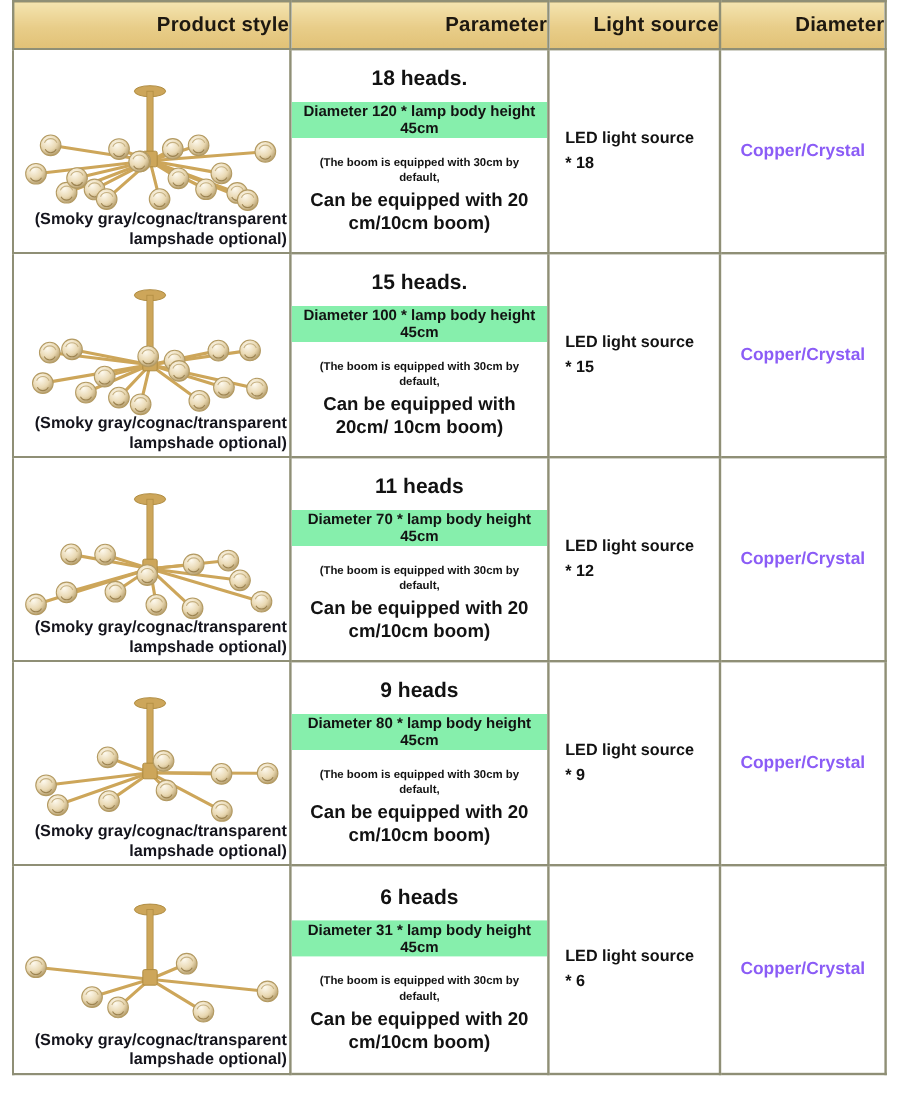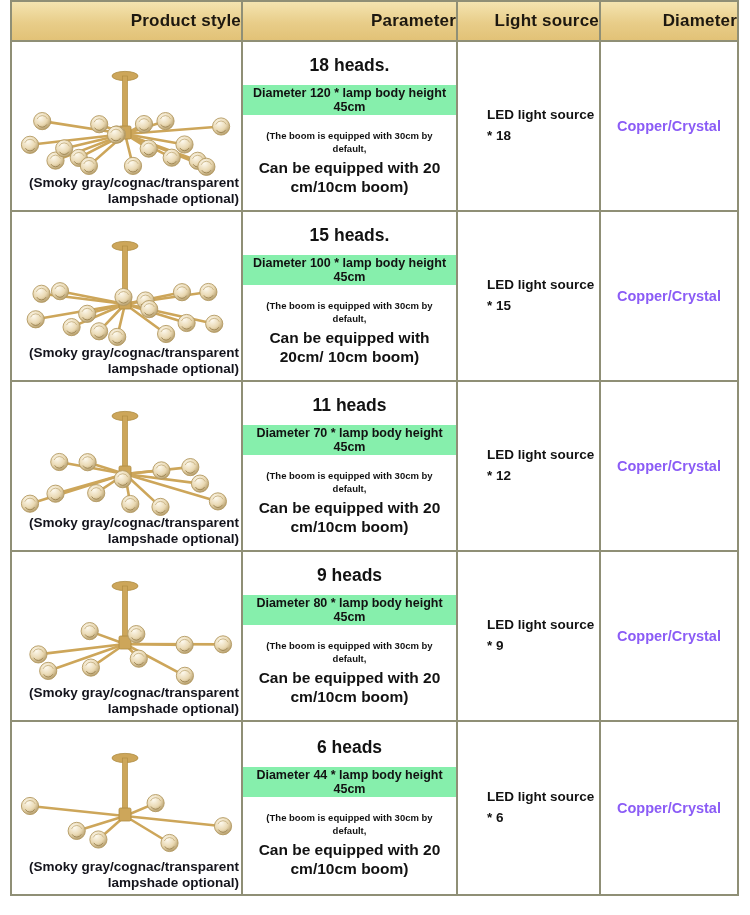--- a/index.html
+++ b/index.html
@@ -48,21 +48,21 @@
   
   .param-cell{text-align:center;color:#121212;}
   .param-inner{display:flex;flex-direction:column;align-items:center;justify-content:center;height:100%;}
   .heads{font-size:17.5px;font-weight:800;margin-bottom:9px;}
   .dims{font-size:12.5px;font-weight:700;margin-bottom:15px;background:#86efac;padding:1px 2px;}
   .note{font-size:9.5px;font-weight:700;margin-bottom:3px;max-width:185px;line-height:1.3;}
   .boom{font-size:15.5px;font-weight:800;line-height:1.25;max-width:205px;}
 
   
   .light-cell{color:#121212;}
-  .light-inner{padding-left:29px;font-size:13.5px;font-weight:800;line-height:1.55;text-align:left;}
+  .light-inner{padding-left:13px;font-size:13.5px;font-weight:800;line-height:1.55;text-align:left;}
 
   
   .material-cell{text-align:center;font-size:14.5px;font-weight:800;color:#8b5cf6;margin-left:28px;}
 </style>
 </head>
 <body>
 
 <table class="spec-table">
   <colgroup>
     <col class="col-product">
@@ -493,21 +493,21 @@
               <circle cx="206.0" cy="76.2" r="8.6" fill="url(#cg4)" stroke="#b39a62" stroke-width="0.9"></circle>
               <path d="M 200.8 74.18315322707656 a 5.6 5.6 0 0 1 10.4 0" fill="none" stroke="#c7b283" stroke-width="0.9"></path>
               <path d="M 201.4 79.58315322707656 a 5.2 5.2 0 0 0 9.2 0" fill="none" stroke="#9c8350" stroke-width="0.9"></path>
             </svg>
           </div>
       <div class="caption">(Smoky gray/cognac/transparent lampshade optional)</div>
     </td>
     <td class="param-cell">
       <div class="param-inner">
         <div class="heads">6 heads</div>
-        <div class="dims">Diameter 44 * lamp body height 45cm</div>
+        <div class="dims">Diameter 31 * lamp body height 45cm</div>
         <div class="note">(The boom is equipped with 30cm by default,</div>
         <div class="boom">Can be equipped with 20 cm/10cm boom)</div>
       </div>
     </td>
     <td class="light-cell">
       <div class="light-inner">
         <div>LED light source</div>
         <div>* 6</div>
       </div>
     </td>

